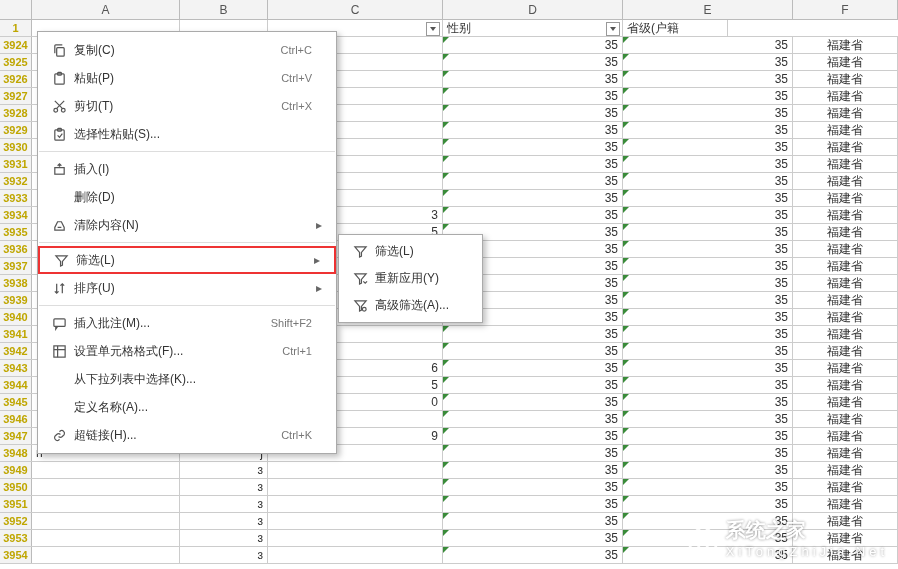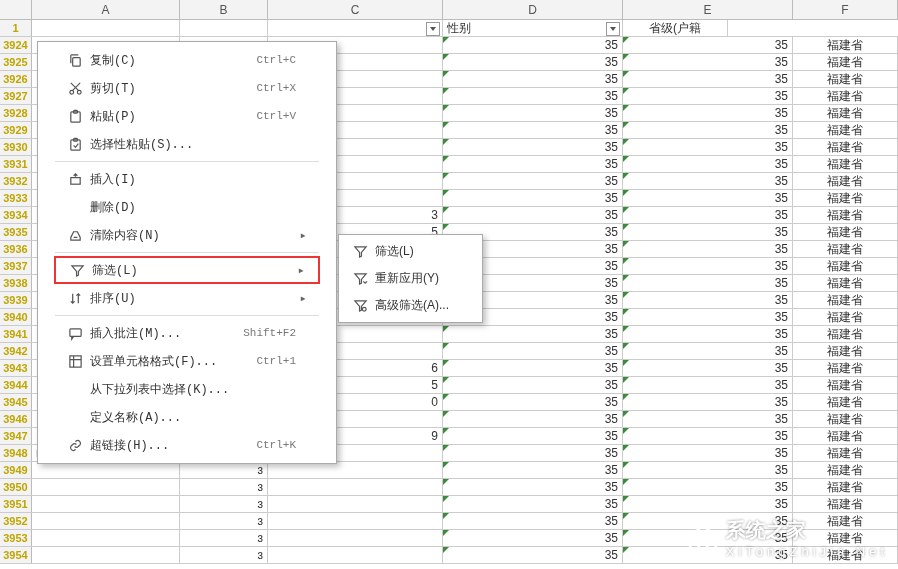--- a/index.html
+++ b/index.html
@@ -12,21 +12,21 @@
     .col-D { width: 180px; } .col-E { width: 170px; } .col-F { width: 105px; }
     .rows { }
     .row { display: flex; height: 17px; border-bottom: 1px solid #ccc; }
     .rownum { width: 32px; background: #f3f3f3; border-right: 1px solid #bbb; text-align:center; line-height:17px; color:#bfa600; font-weight:bold; font-size:11px;}
     .cell { border-right: 1px solid #ccc; line-height:17px; padding:0 4px; white-space:nowrap; overflow:hidden; position:relative;}
     .cell.r { text-align:right; }
     .gtri { position:absolute; left:0; top:0; width:0; height:0; border-top:6px solid #3a8b3a; border-right:6px solid transparent;}
     .filter-btn { position:absolute; right:2px; top:2px; width:14px; height:14px; border:1px solid #999; background:#fff; display:flex; align-items:center; justify-content:center;}
     .filter-btn svg{width:8px;height:8px;}
     
-    .ctx { position: absolute; top: 41px; left: 37px; width: 300px; background: #fff; border:1px solid #aaa; box-shadow:3px 3px 6px rgba(0,0,0,.25); padding:4px 16px;font-family:Liberation Mono, monospace;}
+    .ctx { position: absolute; top: 31px; left: 37px; width: 300px; background: #fff; border:1px solid #aaa; box-shadow:3px 3px 6px rgba(0,0,0,.25); padding:4px 0;}
     .ctx-item { display:flex; align-items:center; height:28px; padding:0 10px; position:relative;}
     .ctx-ico { width:22px; display:flex; align-items:center; justify-content:center; color:#555;}
     .ctx-ico svg{width:15px;height:15px;}
     .ctx-label { flex:1; padding-left:4px;}
     .ctx-short { color:#777; font-size:11px;}
     .ctx-arrow { width:14px; text-align:center; color:#666;}
     .ctx-sep { height:1px; background:#ddd; margin:3px 1px; }
     .redbox { border:2px solid #e33; }
     
     .submenu { position:absolute; top:234px; left:338px; width:145px; background:#fff; border:1px solid #aaa; box-shadow:3px 3px 6px rgba(0,0,0,.25); padding:3px 0;}
@@ -60,21 +60,21 @@
             <svg viewBox="0 0 8 8">
               <path d="M1 2l3 4 3-4z" fill="#555"></path>
             </svg>
           </span>
         </div>
   <div class="cell col-D" style="text-align:left">性别<span class="filter-btn">
             <svg viewBox="0 0 8 8">
               <path d="M1 2l3 4 3-4z" fill="#555"></path>
             </svg>
           </span></div>
-  <div class="cell col-F" style="text-align:center">省级(户籍</div>
+  <div class="cell col-F" style="">省级(户籍</div>
 </div>
       <div class="row">
     <div class="rownum">3924</div>
     <div class="cell col-A"></div>
     <div class="cell col-B r"></div>
     <div class="cell col-C r"></div>
     <div class="cell col-D r">35<span class="gtri"></span></div>
     <div class="cell col-E r">35<span class="gtri"></span></div>
     <div class="cell col-F" style="text-align:center">福建省</div>
   </div>
@@ -358,38 +358,38 @@
             <path d="M3 11V3a1 1 0 011-1h7"></path>
           </svg>
         </span>
     <span class="ctx-label">复制(C)</span>
     <span class="ctx-short">Ctrl+C</span>
     <span class="ctx-arrow"></span>
   </div>
       <div class="ctx-item ">
     <span class="ctx-ico">
           <svg viewBox="0 0 16 16" fill="none" stroke="currentColor" stroke-width="1.3">
+            <rect x="3" y="3" width="10" height="11" rx="1"></rect>
+            <rect x="6" y="1.5" width="4" height="3" rx=".8"></rect>
+          </svg>
+        </span>
+    <span class="ctx-label">粘贴(P)</span>
+    <span class="ctx-short">Ctrl+V</span>
+    <span class="ctx-arrow"></span>
+  </div>
+      <div class="ctx-item ">
+    <span class="ctx-ico">
+          <svg viewBox="0 0 16 16" fill="none" stroke="currentColor" stroke-width="1.3">
             <circle cx="4" cy="12" r="2"></circle>
             <circle cx="12" cy="12" r="2"></circle>
             <path d="M5 10L13 2M11 10L3 2"></path>
           </svg>
         </span>
     <span class="ctx-label">剪切(T)</span>
     <span class="ctx-short">Ctrl+X</span>
-    <span class="ctx-arrow"></span>
-  </div>
-      <div class="ctx-item ">
-    <span class="ctx-ico">
-          <svg viewBox="0 0 16 16" fill="none" stroke="currentColor" stroke-width="1.3">
-            <rect x="3" y="3" width="10" height="11" rx="1"></rect>
-            <rect x="6" y="1.5" width="4" height="3" rx=".8"></rect>
-          </svg>
-        </span>
-    <span class="ctx-label">粘贴(P)</span>
-    <span class="ctx-short">Ctrl+V</span>
     <span class="ctx-arrow"></span>
   </div>
       <div class="ctx-item ">
     <span class="ctx-ico">
           <svg viewBox="0 0 16 16" fill="none" stroke="currentColor" stroke-width="1.3">
             <rect x="3" y="3" width="10" height="11" rx="1"></rect>
             <rect x="6" y="1.5" width="4" height="3" rx=".8"></rect>
             <path d="M6 9l2 2 3-4"></path>
           </svg>
         </span>

